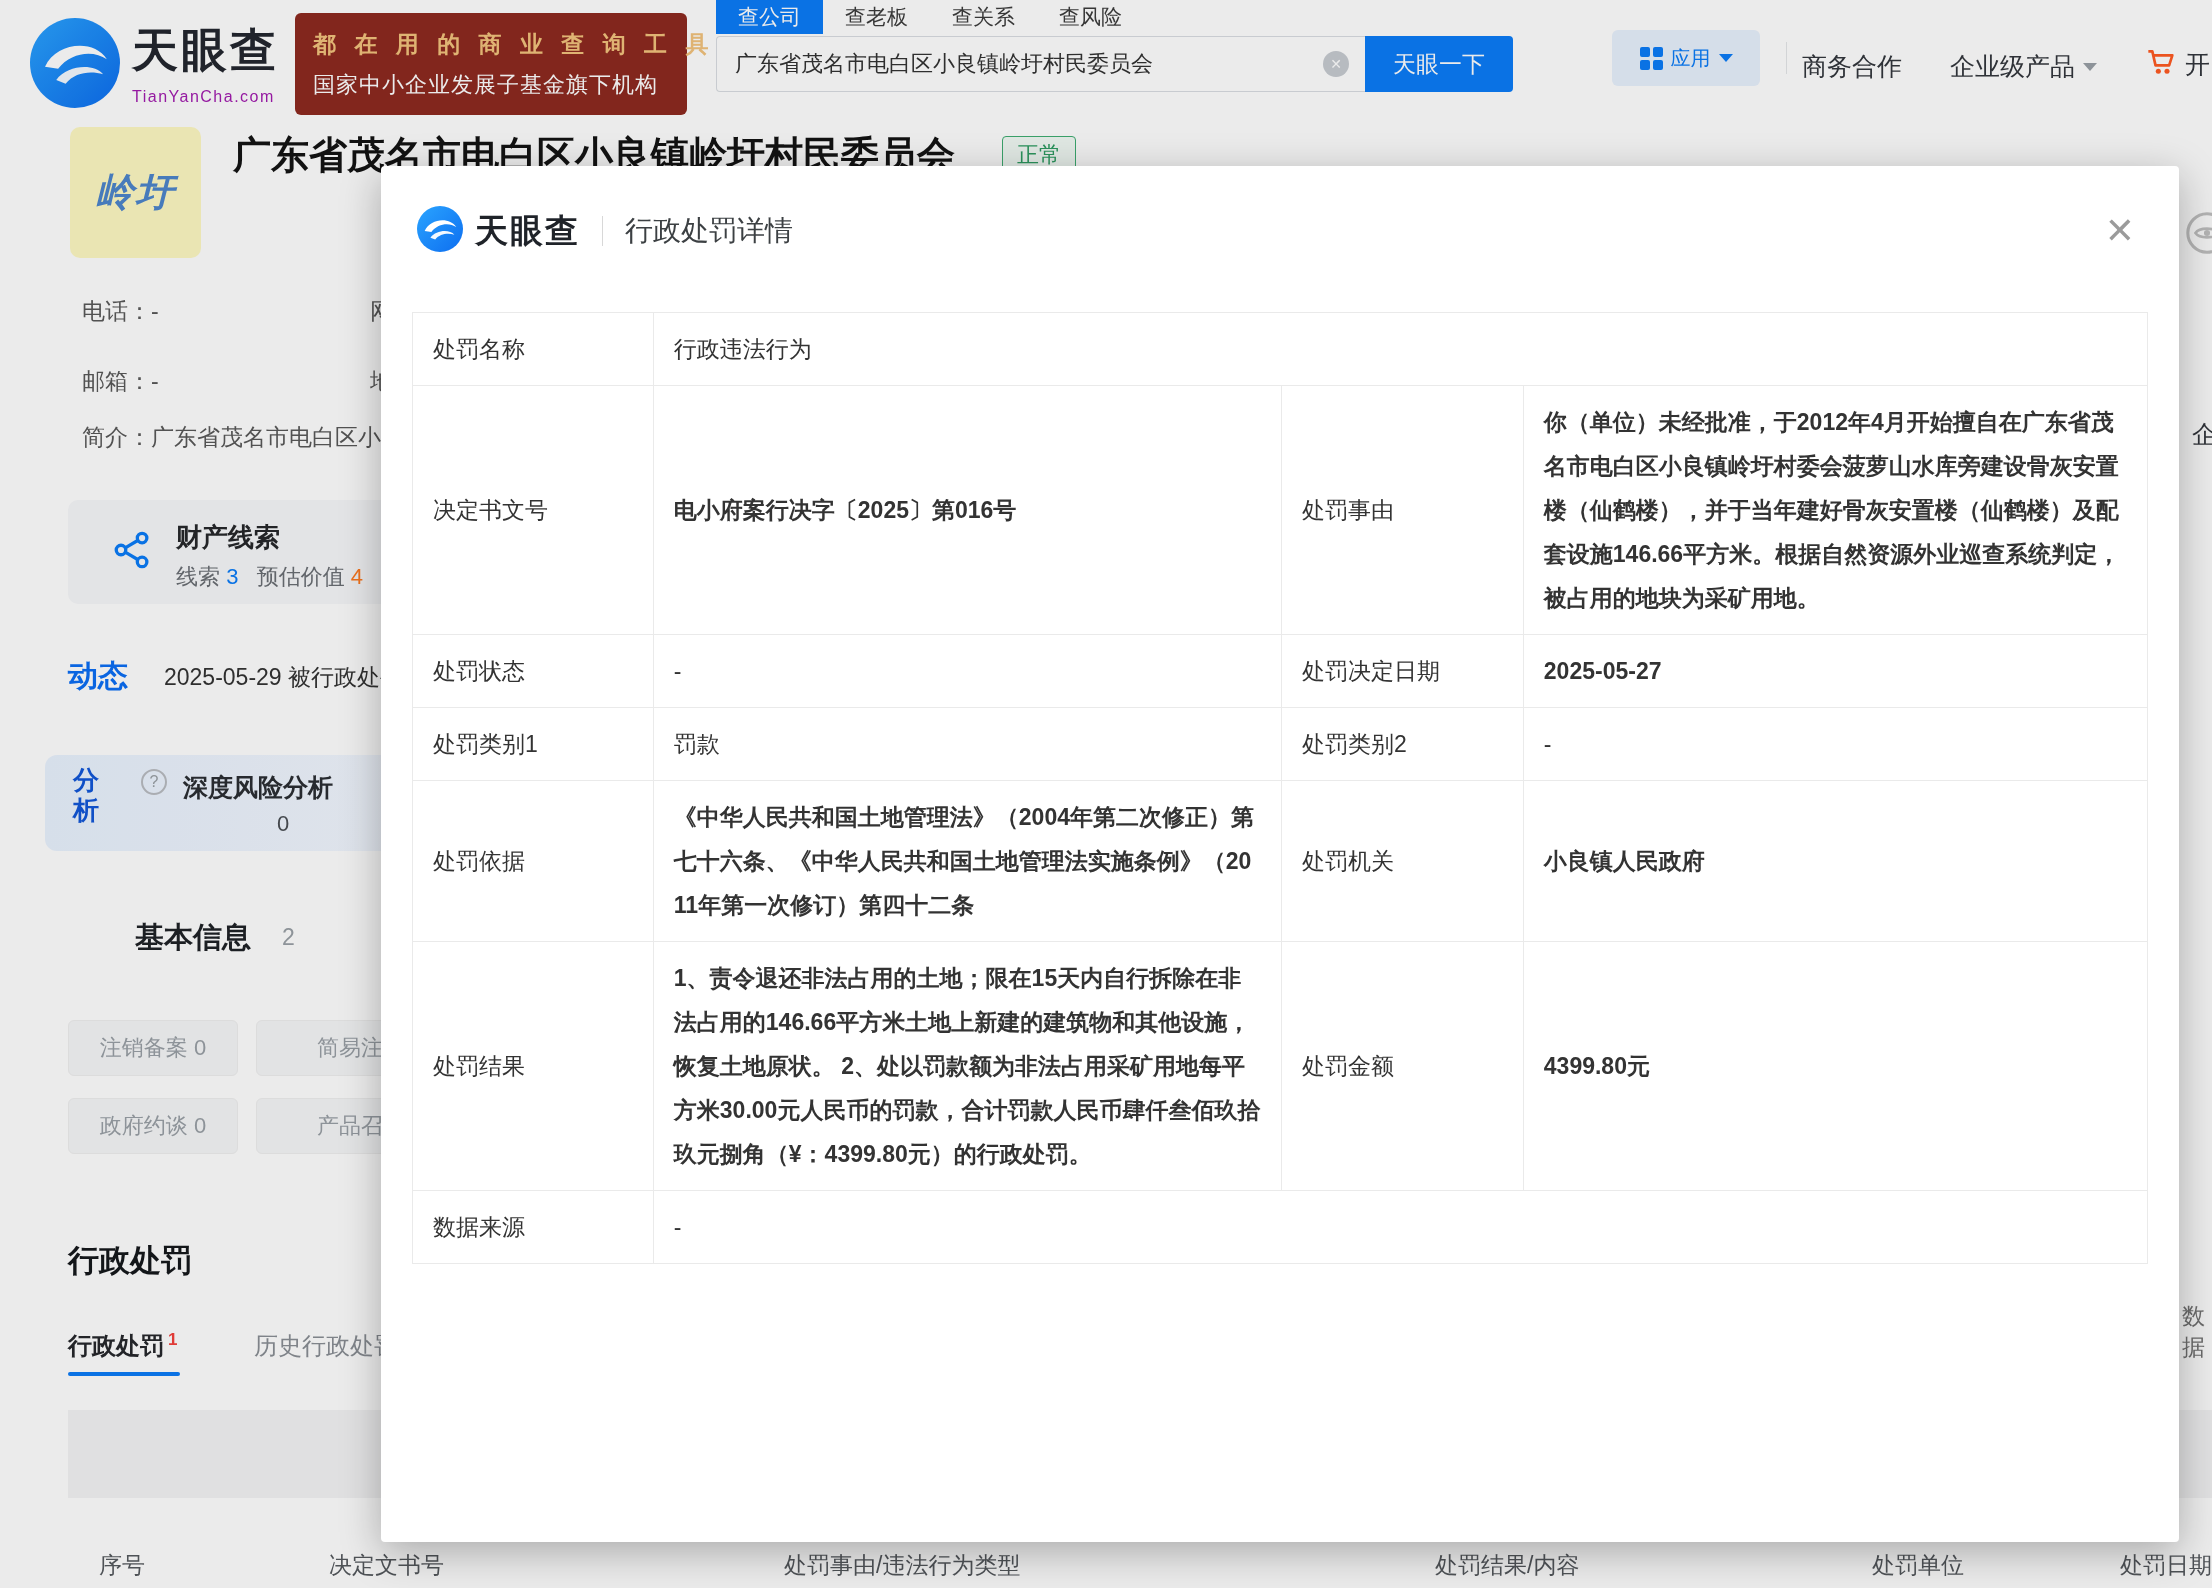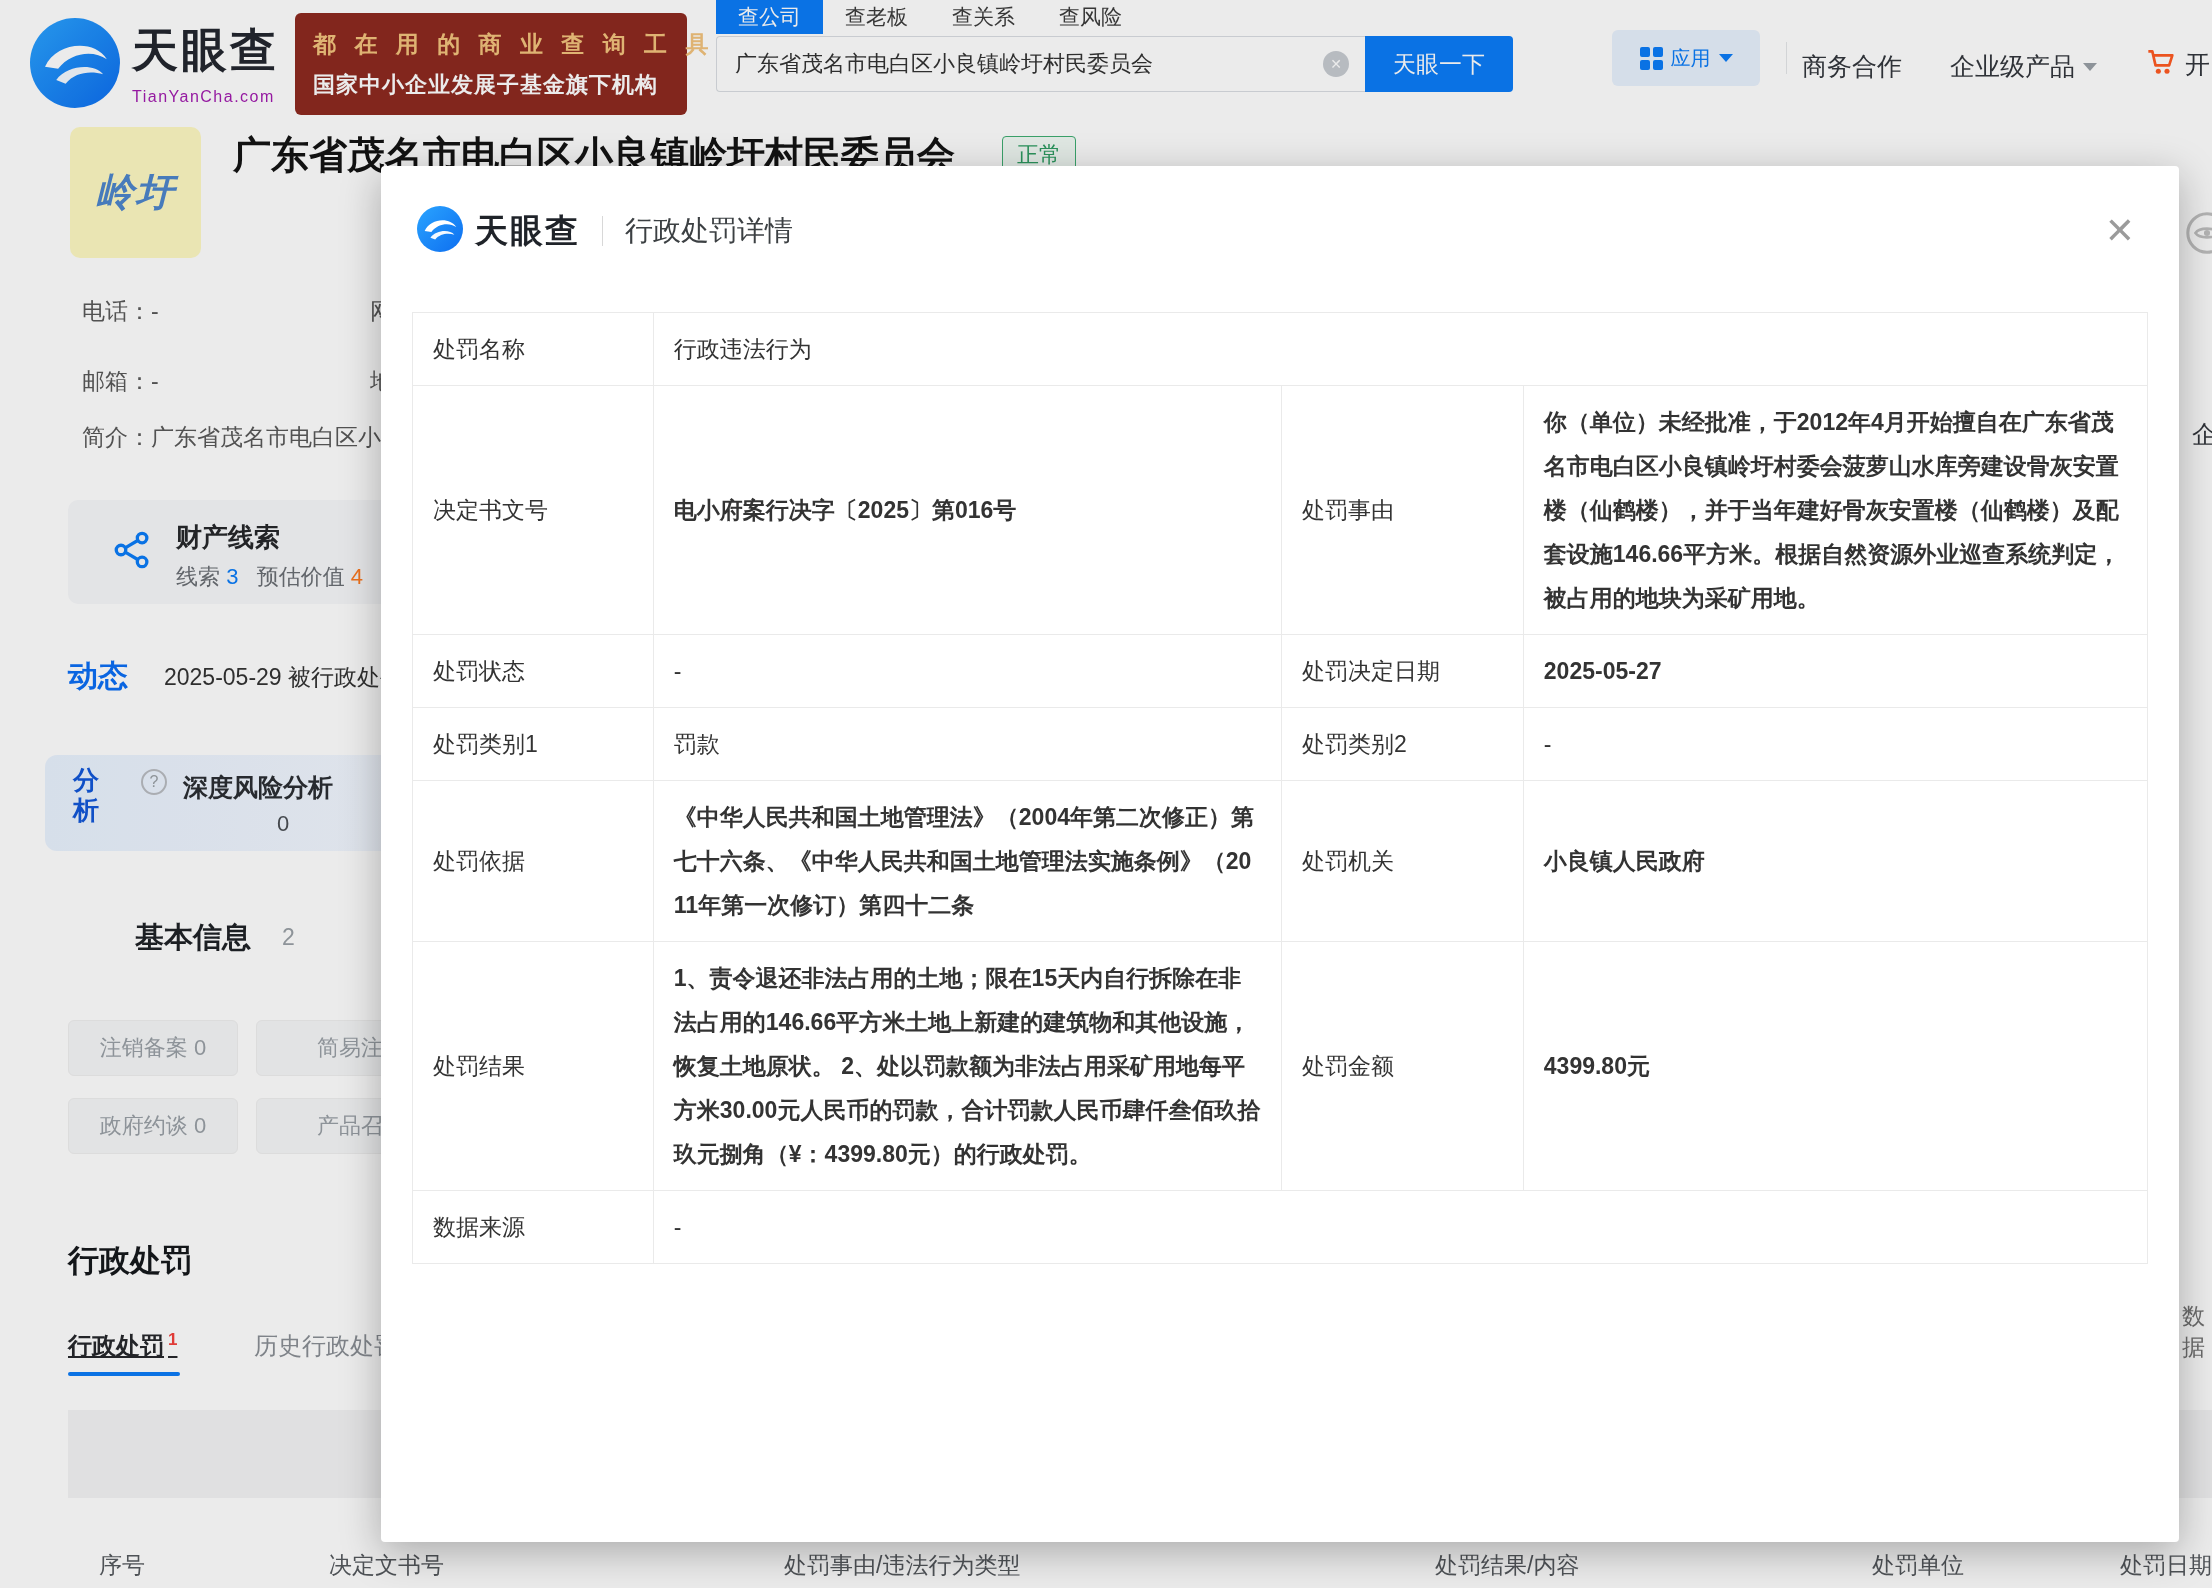--- a/index.html
+++ b/index.html
@@ -14,21 +14,21 @@
   .header { position:absolute; top:0; left:0; width:2212px; height:130px; background:#fff; }
   .logo { position:absolute; left:30px; top:18px; display:flex; align-items:center; }
   .logo-text { margin-left:12px; }
   .logo-brand { font-size:46px; font-weight:bold; color:#23272f; letter-spacing:3px; line-height:52px; }
   .logo-domain { font-size:16px; color:#a21caf; letter-spacing:1.5px; margin-top:12px; }
 
   .banner { position:absolute; left:295px; top:13px; width:392px; height:102px;
     background:#8e2a20; border-radius:6px; display:flex; flex-direction:column;
     justify-content:center; padding:0 18px; gap:10px; }
   .banner-l1 { color:#f2c37d; font-size:23px; font-weight:bold; letter-spacing:6px; white-space:nowrap; }
-  .banner-l2 { color:#ffffff; font-size:22px; letter-spacing:1px; white-space:nowrap;font-weight:bold; }
+  .banner-l2 { color:#ffffff; font-size:22px; letter-spacing:1px; white-space:nowrap; }
 
   .search-tabs { position:absolute; left:716px; top:0; height:34px; display:flex; }
   .search-tab { font-size:21px; color:#3c3c3c; padding:0 22px; display:flex; align-items:center; cursor:pointer; }
   .search-tab.active { background:#0b7cf8; color:#fff; }
 
   .search-box { position:absolute; left:716px; top:36px; height:56px; display:flex; }
   .search-input-wrap { position:relative; width:649px; height:56px; }
   .search-input { width:100%; height:100%; border:1px solid #d9dde2; border-right:none;
     font-size:22px; color:#333; padding:0 60px 0 18px; outline:none;
     font-family:"Liberation Sans","DejaVu Sans",sans-serif; border-radius:4px 0 0 4px; }
@@ -88,21 +88,21 @@
 
   .pill { position:absolute; height:56px; background:#f6f7f8; border:1px solid #efefef; border-radius:6px;
     color:#9aa0a6; font-size:22px; display:flex; align-items:center; justify-content:center; padding:0 26px; white-space:nowrap; cursor:pointer; }
   .pill1 { left:68px;  top:1020px; width:170px; }
   .pill2 { left:256px; top:1020px; width:210px; }
   .pill3 { left:68px;  top:1098px; width:170px; }
   .pill4 { left:256px; top:1098px; width:210px; }
 
   .section-title { position:absolute; left:68px; top:1240px; font-size:31px; font-weight:bold; color:#15181c; }
 
-  .ptab-active { position:absolute; left:68px; top:1330px; font-size:24px; font-weight:bold; color:#26282c; cursor:pointer;text-decoration:underline; }
+  .ptab-active { position:absolute; left:68px; top:1330px; font-size:24px; font-weight:bold; color:#26282c; cursor:pointer; }
   .ptab-active sup { color:#f3413c; font-size:17px; font-weight:bold; margin-left:4px; }
   .ptab-underline { position:absolute; left:68px; top:1372px; width:112px; height:4px; background:#0b7cf8; border-radius:2px; }
   .ptab-inactive { position:absolute; left:254px; top:1330px; font-size:24px; color:#8a8f95; white-space:nowrap; cursor:pointer; }
 
   .gray-strip { position:absolute; left:68px; top:1410px; width:2144px; height:88px; background:#f3f4f5; }
 
   .bottom-header { position:absolute; top:1550px; font-size:23px; color:#55595e; white-space:nowrap; }
 
   .frag-right-top { position:absolute; left:2192px; top:418px; font-size:25px; color:#33373d; }
   .frag-right-bottom { position:absolute; left:2182px; top:1301px; font-size:23px; color:#737373; }

